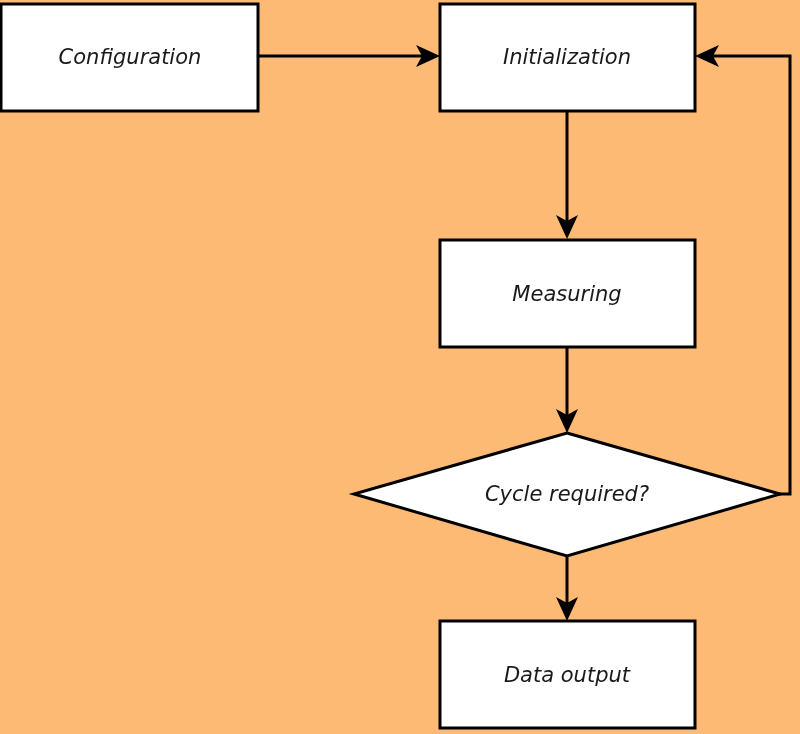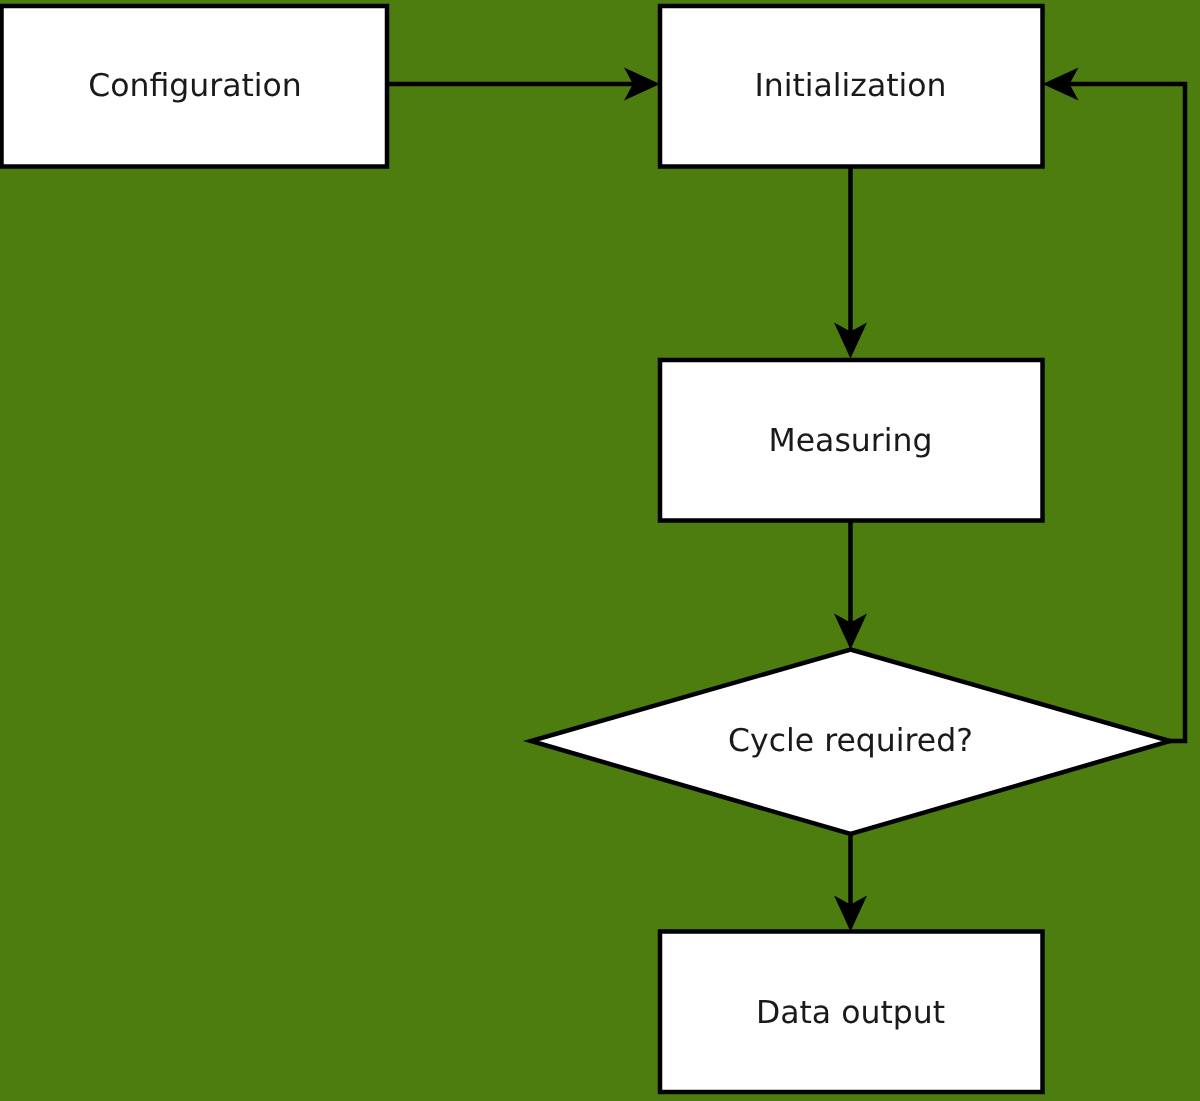--- a/index.html
+++ b/index.html
@@ -7,22 +7,23 @@
     padding: 0;
     background: #ffffff;
   }
   body {
     font-family: "DejaVu Sans", "Liberation Sans", sans-serif;
   }
   #canvas-wrap {
     position: relative;
     width: 800px;
     height: 734px;
-    background: #4d7c0f;
+    background: #fdba74;
     overflow: hidden;
+    font-style: italic;
   }
   svg#flow {
     display: block;
     width: 800px;
     height: 734px;
   }
   .node-shape {
     fill: #ffffff;
     stroke: #000000;
     stroke-width: 3;

